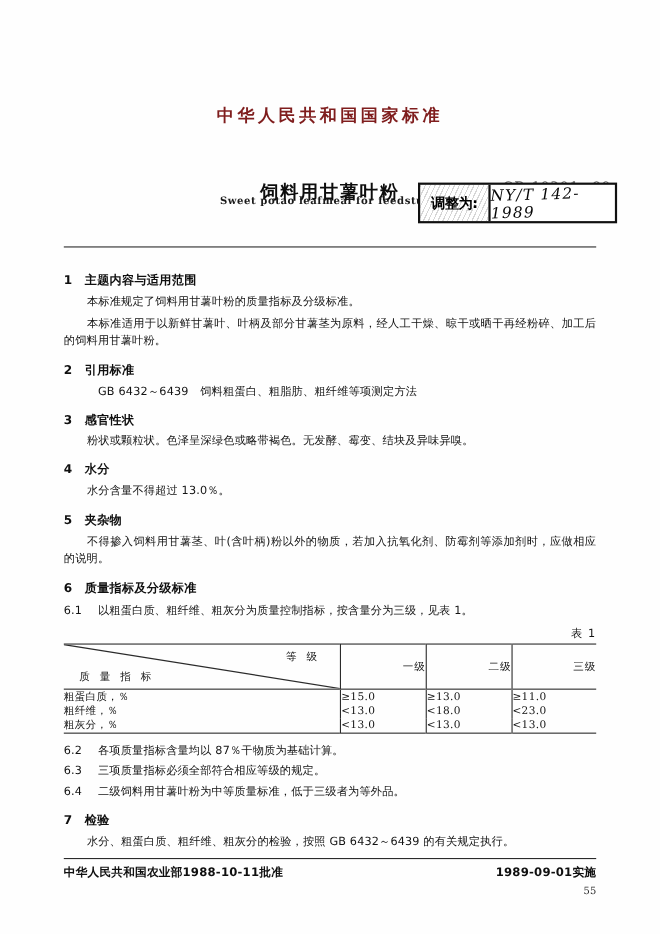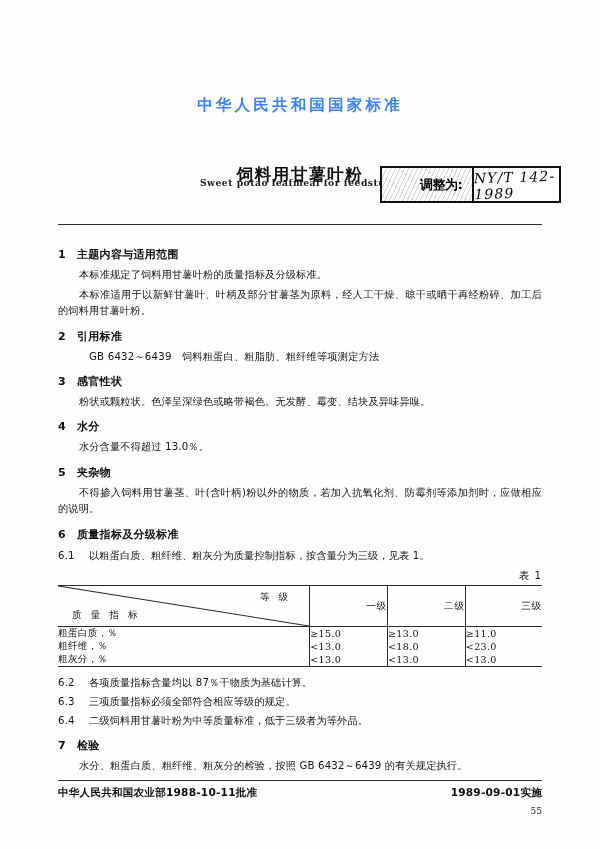--- a/index.html
+++ b/index.html
@@ -29,21 +29,21 @@
     position: absolute;
     left: 0;
     top: 96px;
     width: 600px;
     text-align: center;
   }
   .national-title {
     font-size: 15.5px;
     font-weight: bold;
     letter-spacing: 3.2px;
-    color: #3b82f6;
+    color: #7f1d1d;
     line-height: 1.2;
   }
   .std-number {
     position: absolute;
     right: 44px;
     top: 135px;
     font-size: 10.5px;
     font-weight: bold;
     letter-spacing: 1.4px;
     color: #151515;
@@ -96,21 +96,20 @@
     font-weight: bold;
     letter-spacing: -0.5px;
     color: #000;
     background:
       repeating-linear-gradient(
         115deg,
         rgba(0,0,0,0.16) 0px,
         rgba(0,0,0,0.16) 1px,
         rgba(0,0,0,0) 1px,
         rgba(0,0,0,0) 4px);
-    padding-left: 28px;
   }
   .stamp-value {
     flex: 1;
     display: flex;
     align-items: center;
     justify-content: center;
     font-family: "DejaVu Serif", "Liberation Serif", serif;
     font-style: italic;
     font-size: 14px;
     letter-spacing: 1.1px;

